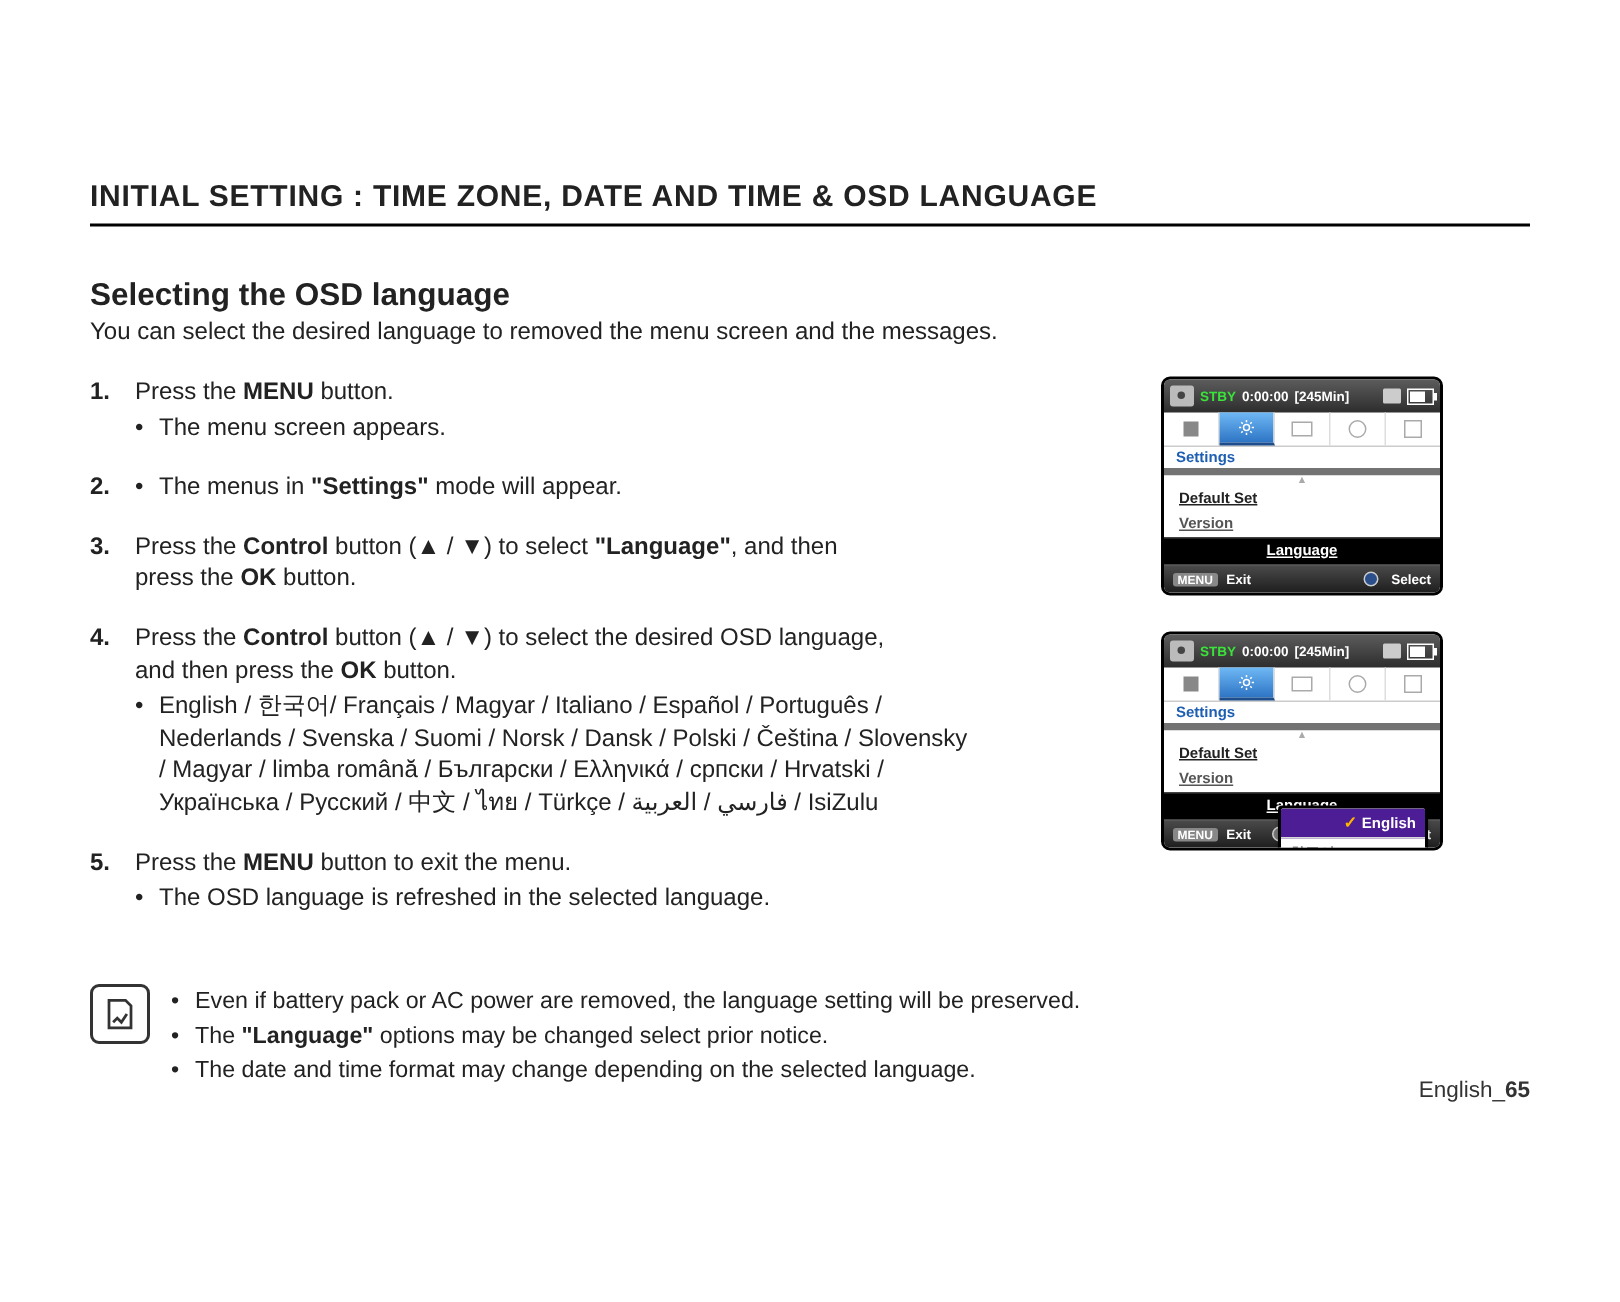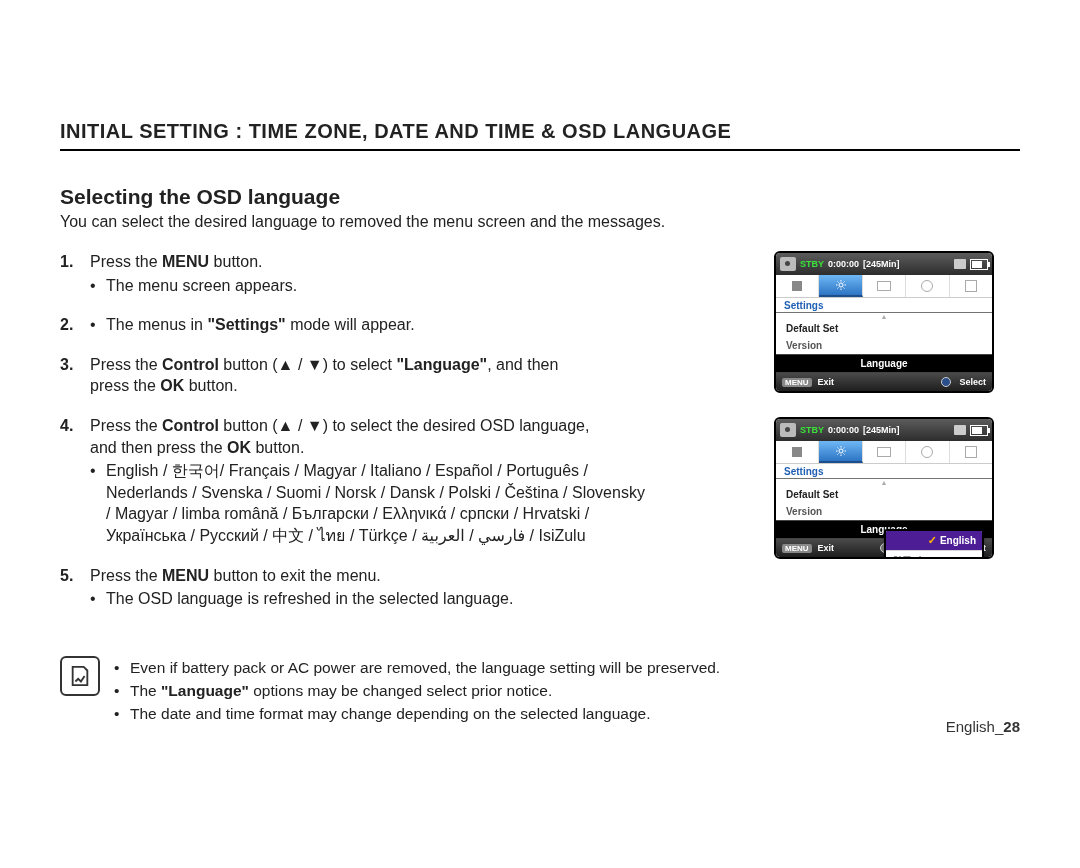--- a/index.html
+++ b/index.html
@@ -95,21 +95,21 @@
   .footer .pg { font-weight: bold; }
 
   
   .shots {
     flex: 0 0 220px;
     display: flex;
     flex-direction: column;
     gap: 24px;
   }
   .shot {
-    width: 220px;
+    width: 188px;
     background: #fff;
     border: 2px solid #000;
     border-radius: 6px;
     box-sizing: border-box;
     font-family: Arial, sans-serif;
     overflow: hidden;
     position: relative;
   }
   .statusbar {
     background: linear-gradient(#5c5c5c,#2d2d2d);
@@ -144,24 +144,24 @@
   }
   .tab {
     flex:1; display:flex; align-items:center; justify-content:center;
     border-right:1px solid #ddd; position:relative;
   }
   .tab:last-child{border-right:none;}
   .tab.active { background:linear-gradient(#6fb8f5,#2d74c4); border-bottom:2px solid #1d4d8a;}
   .tab svg, .tab .ticon { width:12px; height:12px; }
   .bluelabel {
     color:#1f5fb3; font-weight:bold; font-size:10px; padding:2px 20px 1px 8px;
-    border-bottom:1px solid #737373;
+    border-bottom:5px solid #737373;
   }
   .menuarea { background:#fff; position:relative; }
-  .mrow { font-size:10px; font-weight:bold; padding:3px 10px; color:#222; }
+  .mrow { font-size:10px; font-weight:bold; padding:3px 10px; color:#222;text-decoration:underline; }
   .mrow.sel { background:#000; color:#fff; border-top:1px solid #444; border-bottom:1px solid #444;text-align:center;}
   .mrow.dim { color:#555; }
   .bottombar {
     background:linear-gradient(#4a4a4a,#1e1e1e); color:#fff;
     font-size:9px; font-weight:bold;
     height:18px; display:flex; align-items:center; padding:0 6px; gap:6px;
   }
   .bb-chip { background:#888; border-radius:2px; padding:0 3px; font-size:8px;}
   .bb-ring { width:8px; height:8px; border:1.5px solid #ccc; border-radius:50%; display:inline-block; vertical-align:middle; margin-right:2px; background:#2a4f8a;}
   .bb-dot { width:8px; height:8px; border:1.5px solid #ccc; border-radius:50%; display:inline-block; vertical-align:middle; margin-right:2px; background:#777;}
@@ -378,16 +378,16 @@
         </svg>
     </div>
     <div class="notes">
       <div class="sub"><span class="dot">•</span><span>Even if battery pack or AC power are removed, the language setting will be preserved.</span></div>
       <div class="sub"><span class="dot">•</span><span>The </span><b>"Language"</b><span> options may be changed select prior notice.</span></div>
       <div class="sub"><span class="dot">•</span><span>The date and time format may change depending on the selected language.</span></div>
     </div>
   </div>
 
   <div class="footer">
-    <span>English</span><span>_</span><span class="pg">28</span>
+    <span>English</span><span>_</span><span class="pg">65</span>
   </div>
 
 </div>
 
 </body></html>

